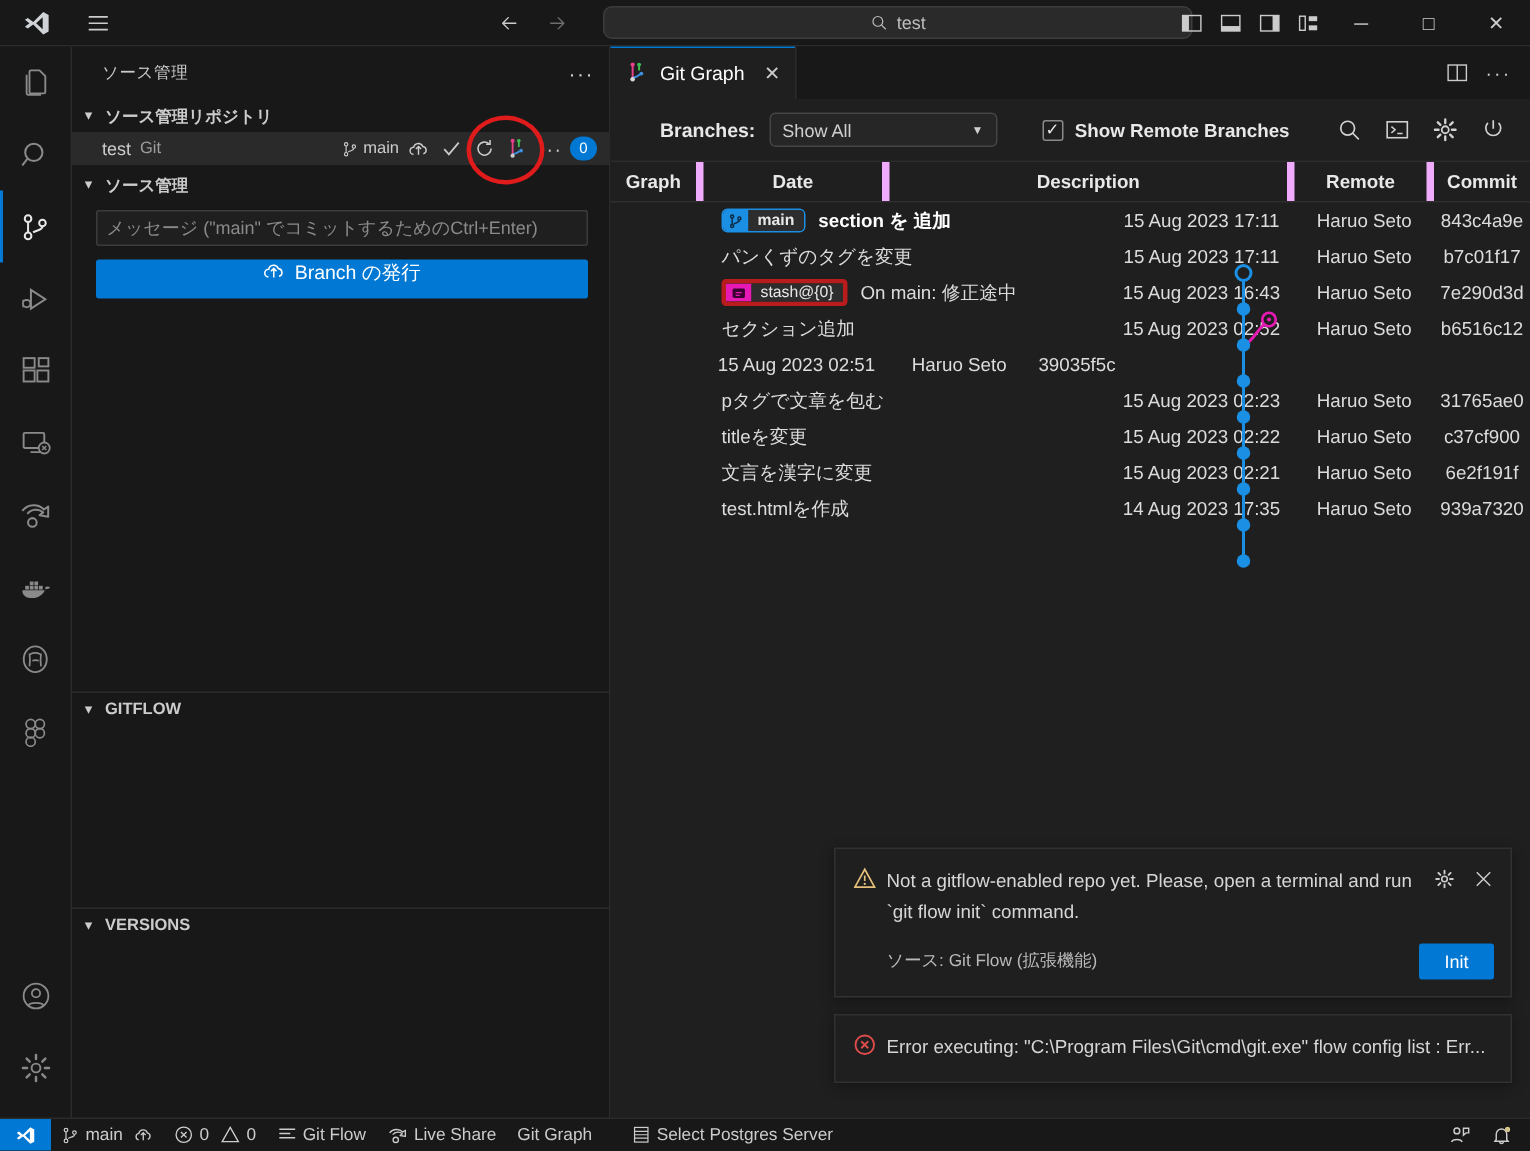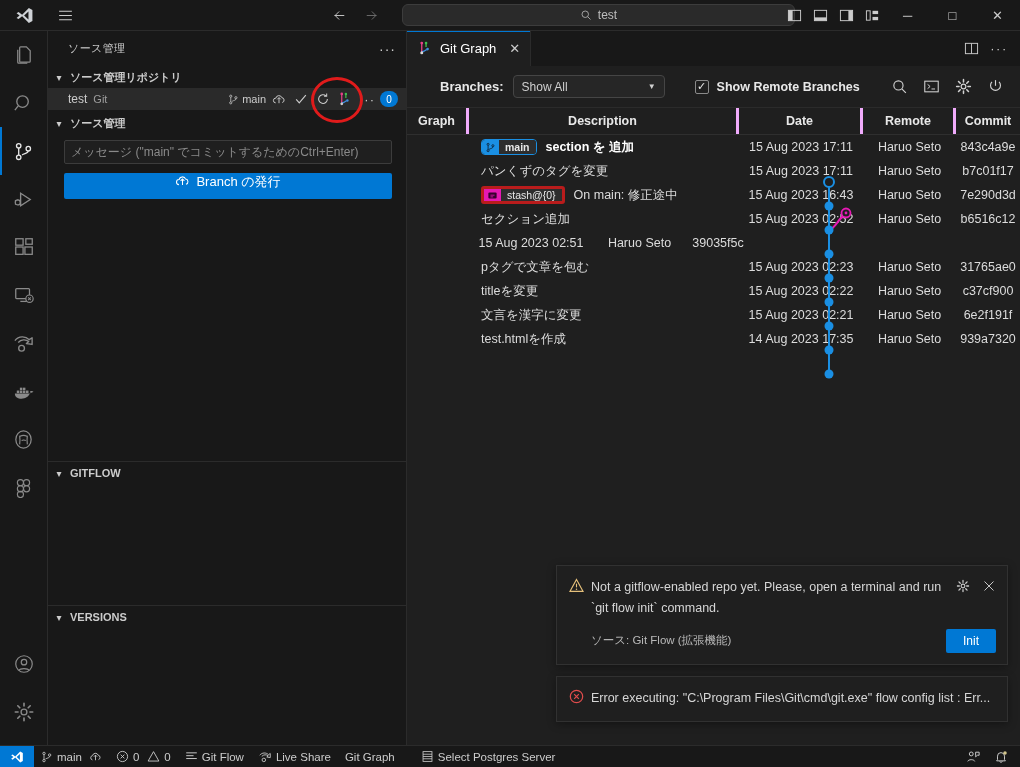--- a/index.html
+++ b/index.html
@@ -128,21 +128,21 @@
   .gg-check .ctxt { font-size: 12.5px; font-weight: bold; color: #e8e8e8; }
   .gg-icons { margin-left: auto; display: flex; align-items: center; gap: 14px; padding-right: 16px; }
   .ggi { width: 18px; height: 18px; display: flex; align-items: center; justify-content: center; color: #d2d2d2; }
 
   
   .gg-table { width: 613px; font-size: 12.5px; }
   .gg-thead { display: flex; height: 27px; border-bottom: 1px solid #2f2f2f; }
   .gg-th {
     display: flex; align-items: center; justify-content: center;
     font-weight: bold; font-size: 12.5px; color: #e8e8e8;
-    border-right: 3px solid #f0abfc;
+    border-right: 5px solid #f0abfc;
   }
   .col-graph { width: 62px; }
   .col-desc  { width: 270px; }
   .col-date  { width: 124px; }
   .col-auth  { width: 93px; }
   .col-comm  { width: 64px; border-right: none !important; }
 
   .gg-row { display: flex; height: 24px; align-items: center; }
   .cell { display: flex; align-items: center; height: 24px; overflow: hidden; white-space: nowrap; }
   .cell-desc { padding-left: 12px; gap: 6px; color: #dcdcdc; }
@@ -543,22 +543,22 @@
               <path d="M12 3v8" stroke="#d2d2d2" stroke-width="1.6"></path>
               <path d="M7 5.5a7 7 0 1 0 10 0" stroke="#d2d2d2" stroke-width="1.6" fill="none"></path>
             </svg>
         </span>
       </div>
     </div>
 
     <div class="gg-table">
       <div class="gg-thead">
         <div class="gg-th col-graph">Graph</div>
+        <div class="gg-th col-date">Date</div>
         <div class="gg-th col-desc">Description</div>
-        <div class="gg-th col-date">Date</div>
         <div class="gg-th col-auth">Remote</div>
         <div class="gg-th col-comm">Commit</div>
       </div>
       <div id="commit-rows">
           <div class="gg-row">
             <div class="cell col-graph"></div>
             <div class="cell col-desc cell-desc">
               <span class="ref-main">
                 <span class="ricon">
                   <svg width="11" height="11" viewBox="0 0 16 16">

